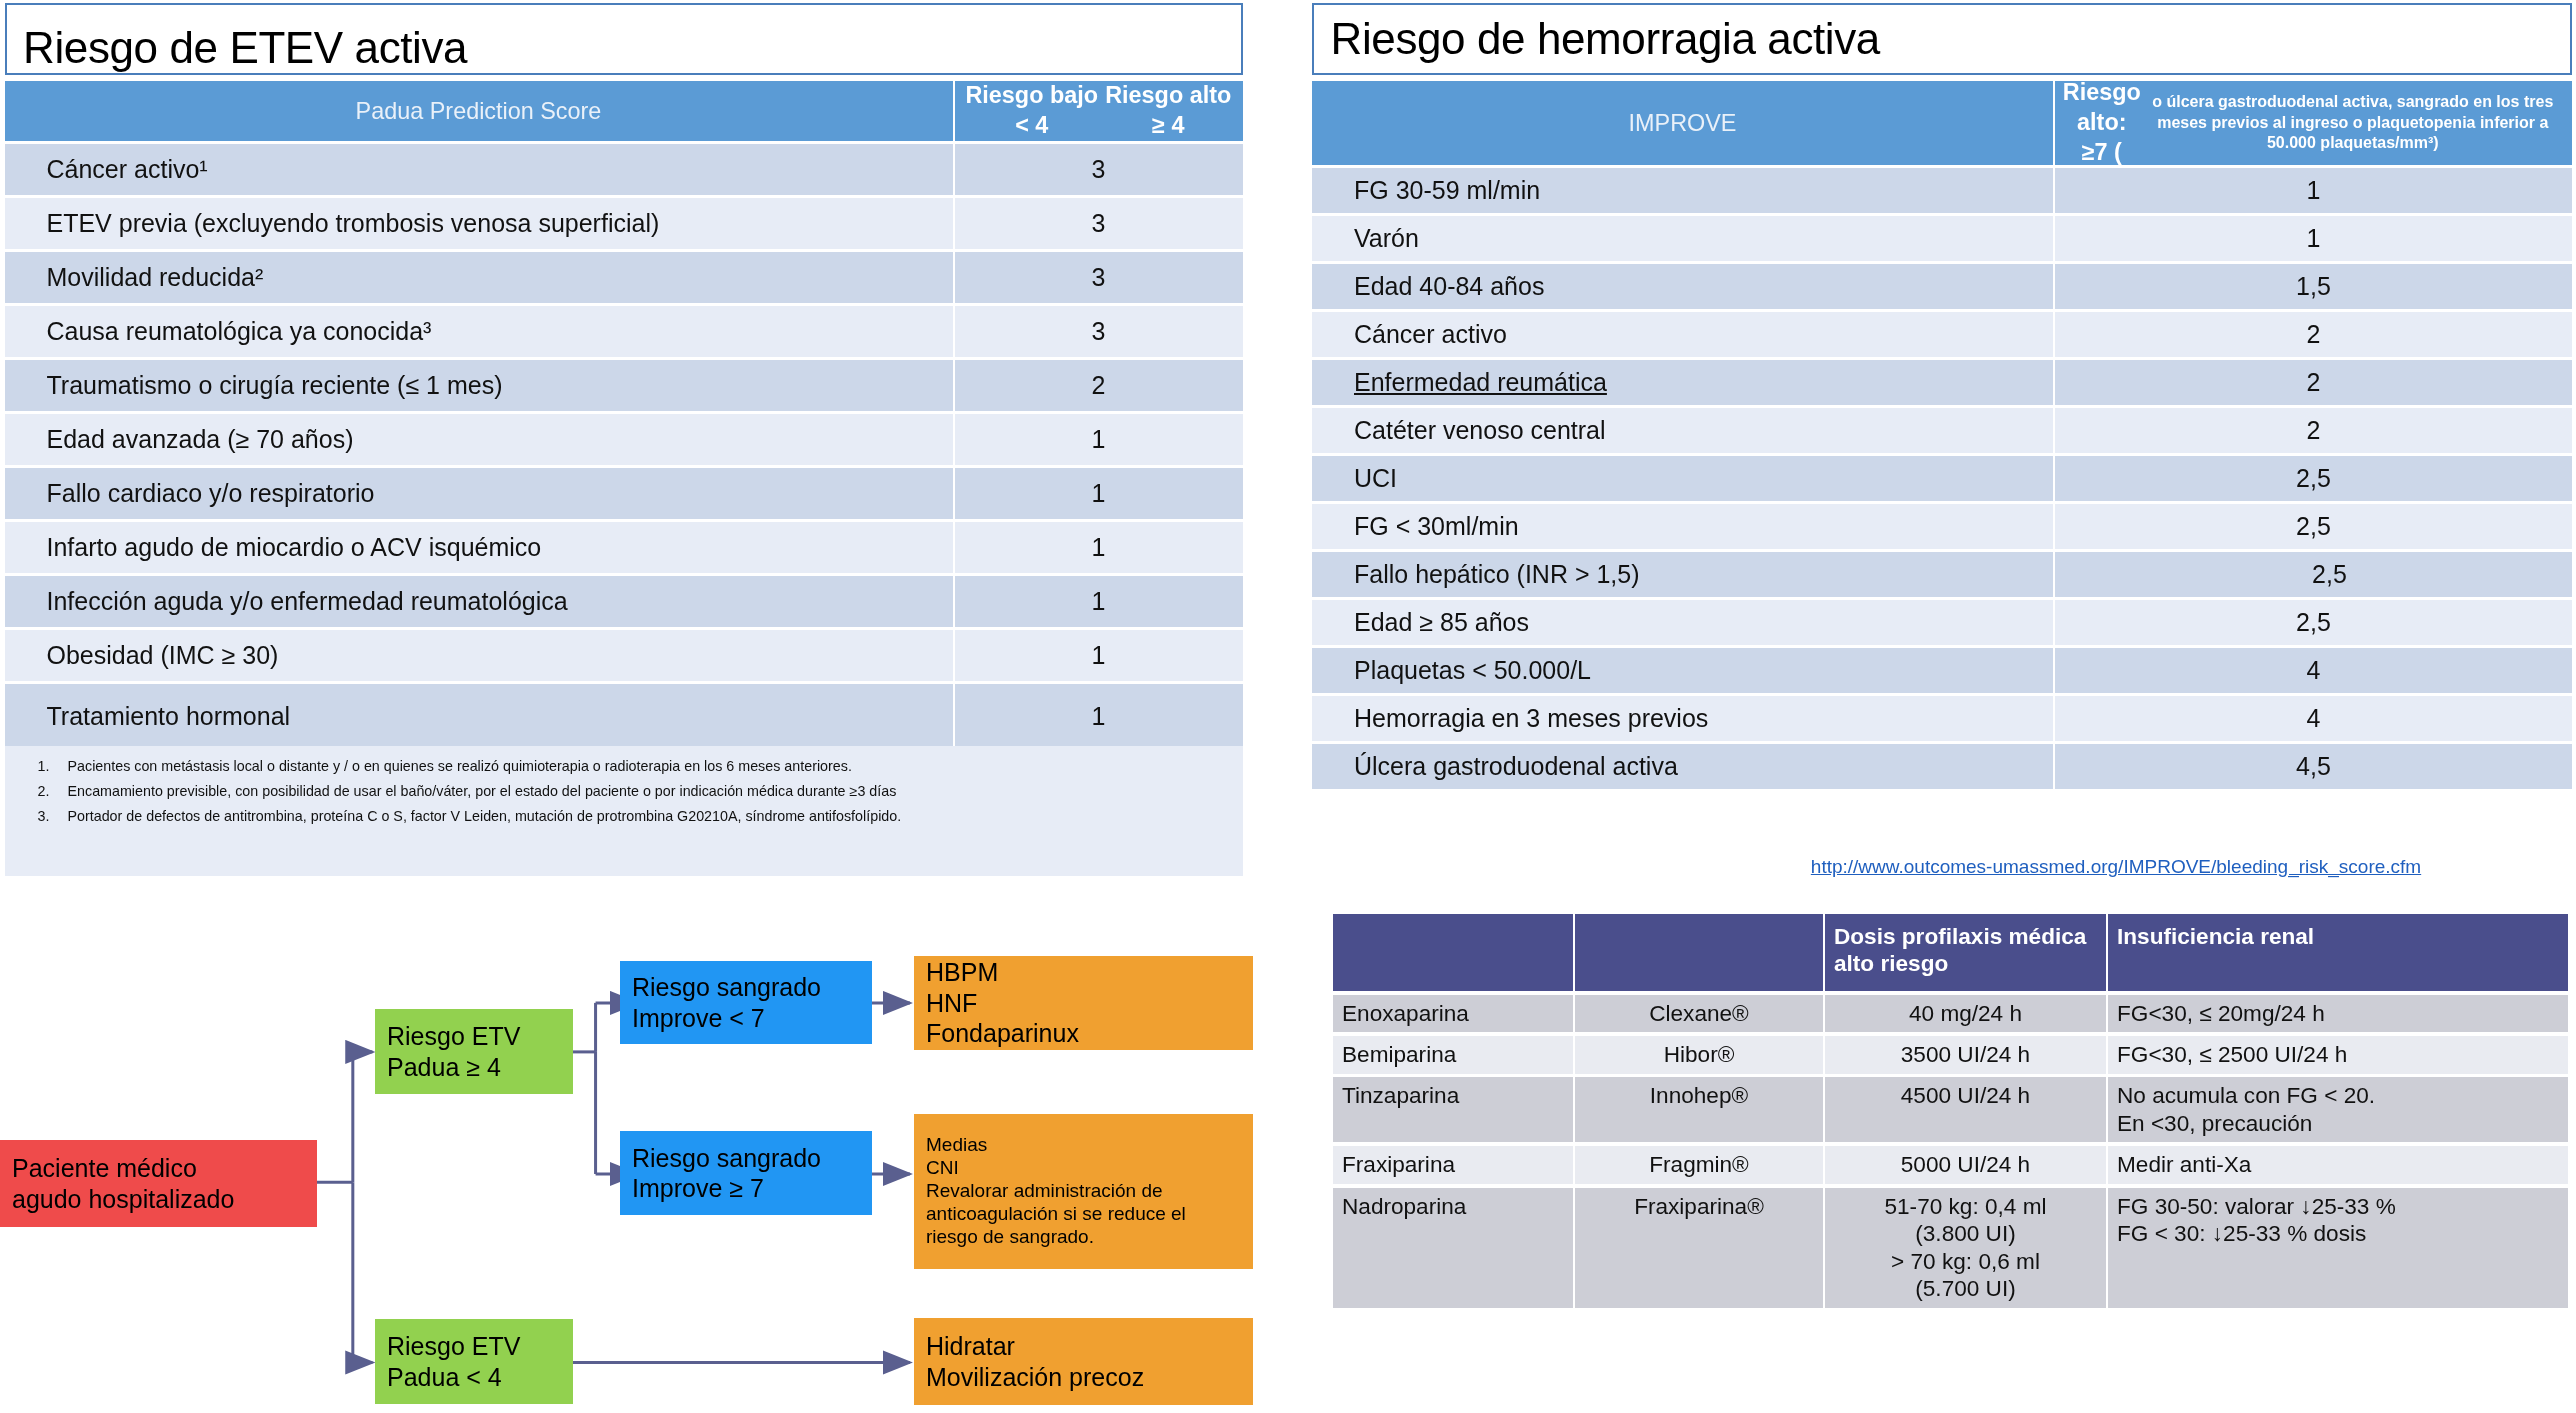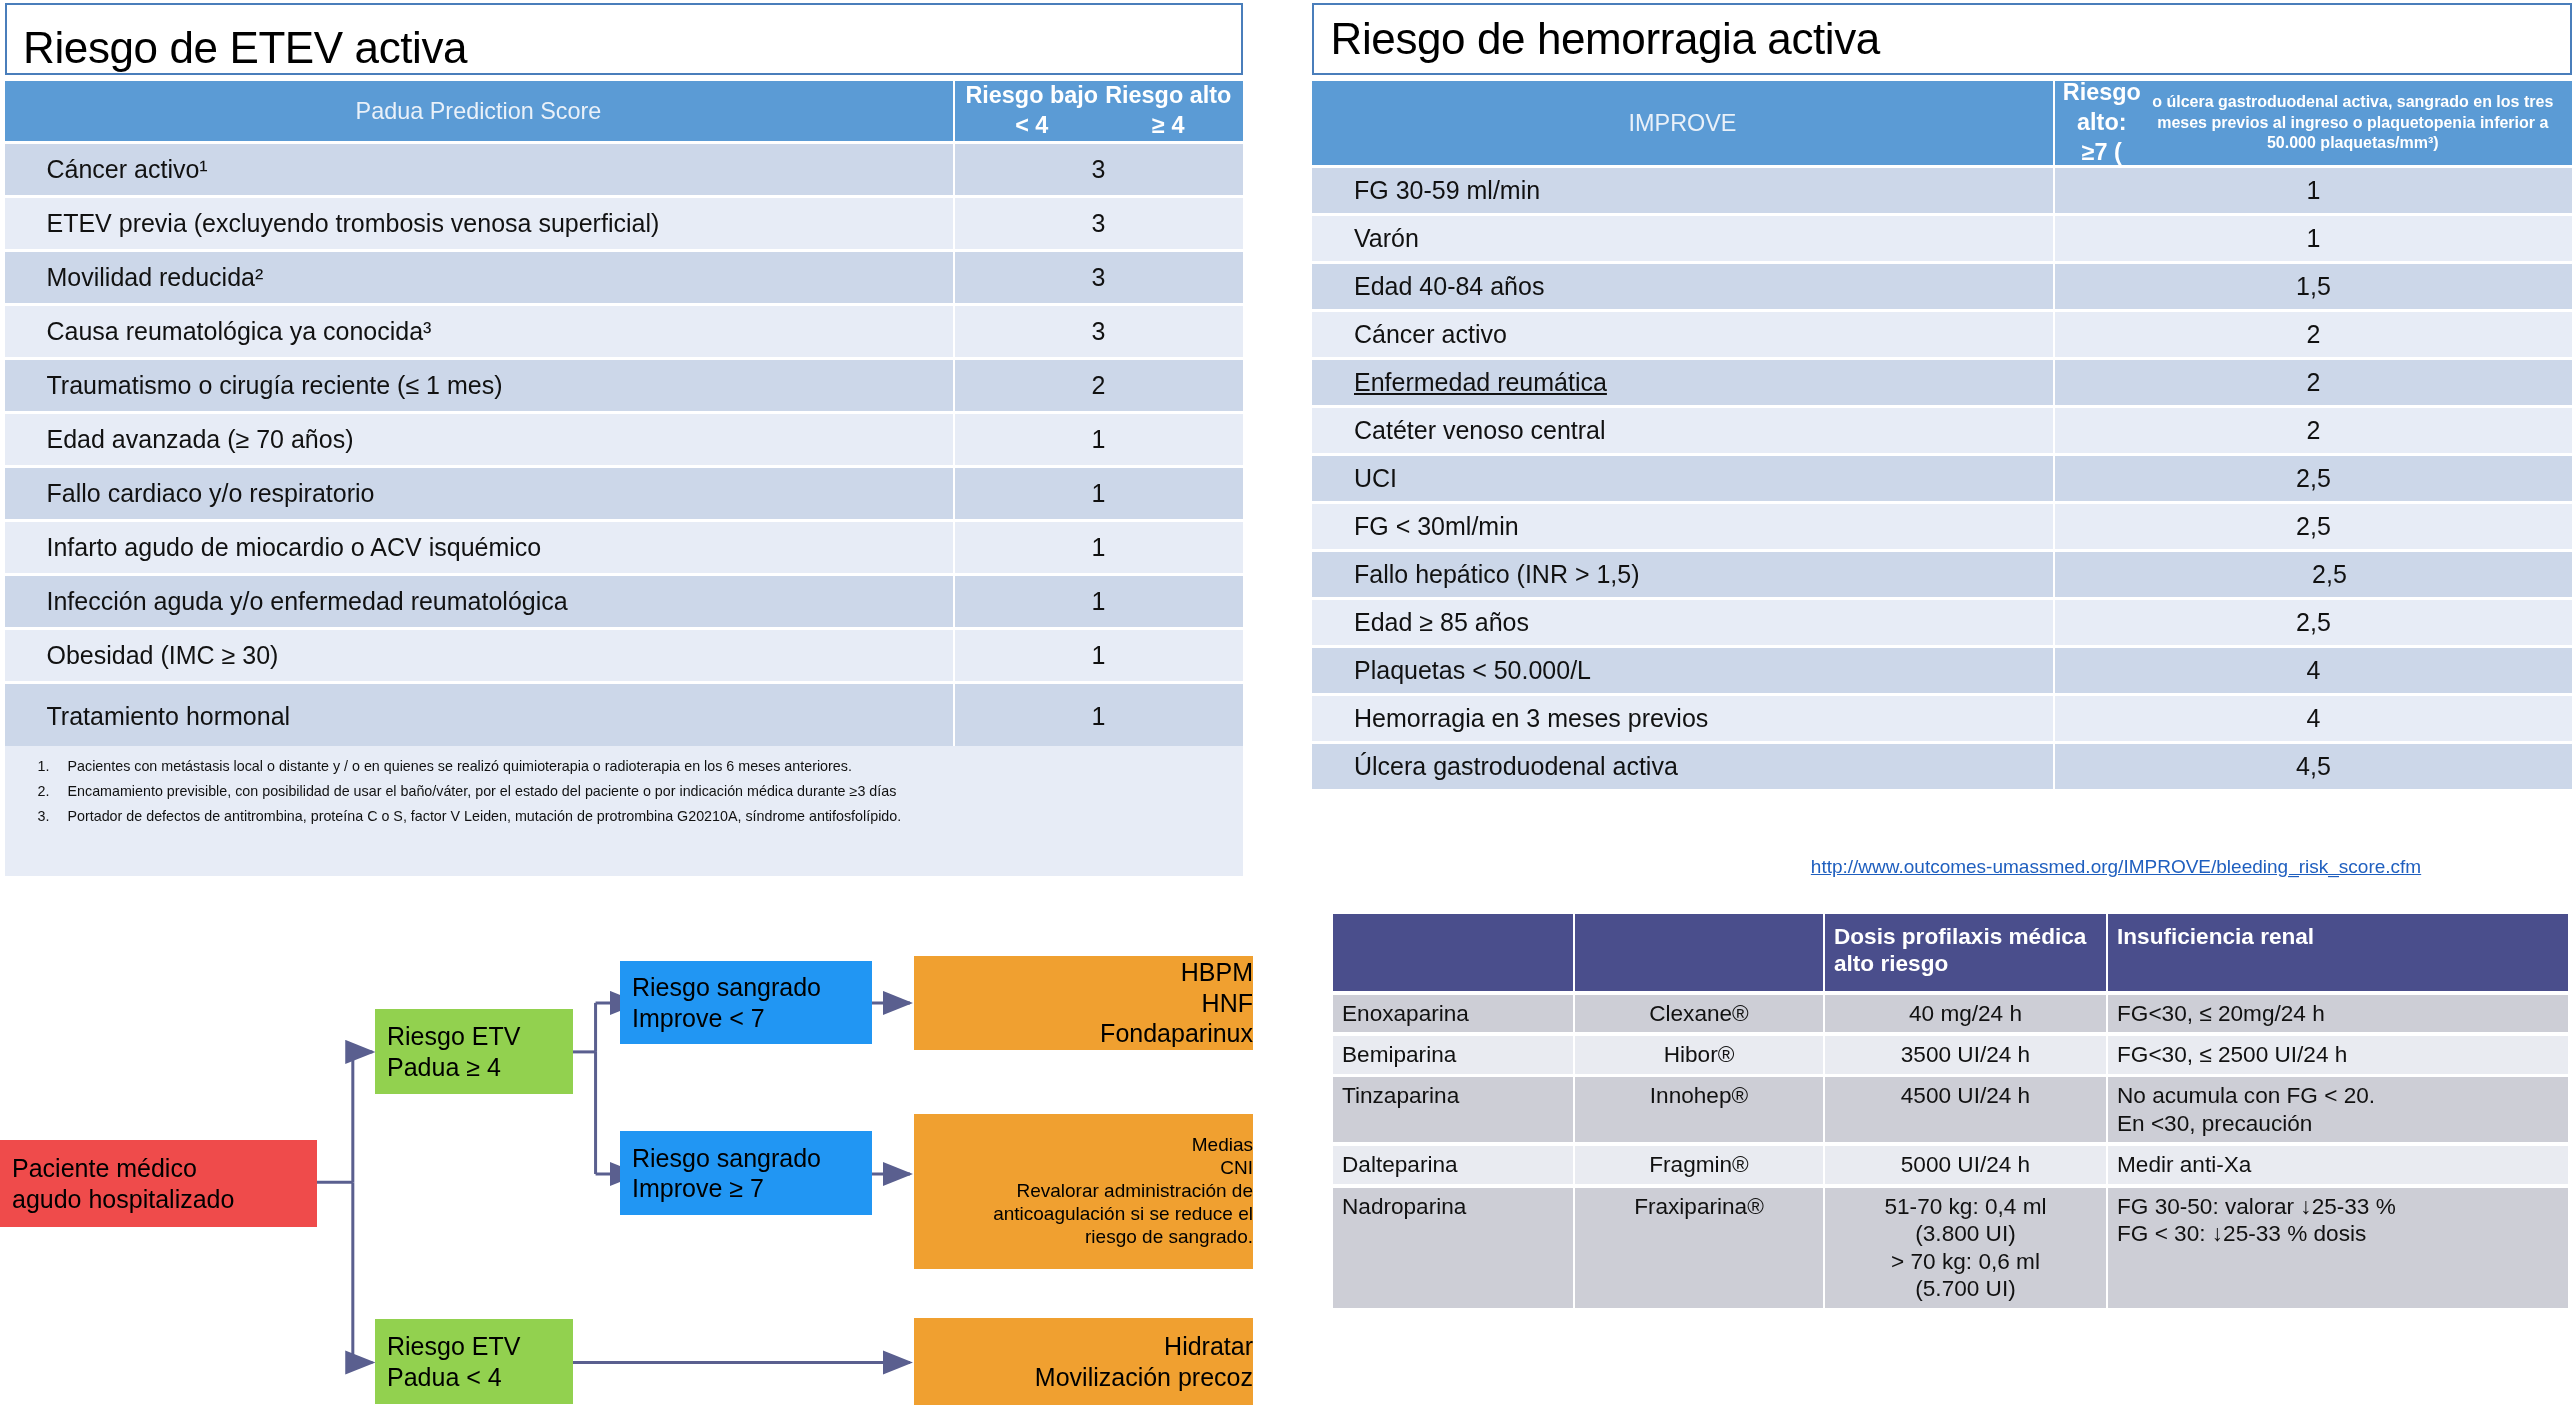--- a/index.html
+++ b/index.html
@@ -55,21 +55,21 @@
   .drug-table tr.d-a td{background:#cdced6;}
   .drug-table tr.d-b td{background:#e9ebf1;}
   .drug-table tr.spacer td{background:#ffffff;height:3.8px;padding:0;border:none;}
 
   
   .fc-box{position:absolute;box-sizing:border-box;display:flex;flex-direction:column;
       justify-content:center;color:#000;}
   .fc-red{background:#ef4b4b;}
   .fc-green{background:#92d14f;}
   .fc-blue{background:#2196f3;}
-  .fc-orange{background:#f0a030;align-items:flex-end;}
+  .fc-orange{background:#f0a030;}
   .fc-line{font-size:25px;line-height:1.22;padding-left:12px;}
   .fc-line.small{font-size:19px;line-height:1.21;}
   svg.fc-svg{position:absolute;left:0;top:0;pointer-events:none;}
 </style>
 </head>
 <body>
 
 <div id="page">
 
   <div class="panel-title" style="left:4.5px;top:3px;width:1238px;height:72px;align-items:flex-end;">
@@ -278,21 +278,21 @@
           <tr class="d-a">
             <td class="c-name">Tinzaparina</td>
             <td class="c-brand">Innohep®</td>
             <td class="c-dose">4500 UI/24 h</td>
             <td class="c-renal">No acumula con FG &lt; 20.<br>En &lt;30, precaución</td>
           </tr>
           <tr class="spacer">
             <td colspan="4"></td>
           </tr>
           <tr class="d-b">
-            <td class="c-name">Dalteparina</td>
+            <td class="c-name">Fraxiparina</td>
             <td class="c-brand">Fragmin®</td>
             <td class="c-dose">5000 UI/24 h</td>
             <td class="c-renal">Medir anti-Xa</td>
           </tr>
           <tr class="spacer">
             <td colspan="4"></td>
           </tr>
           <tr class="d-a">
             <td class="c-name">Nadroparina</td>
             <td class="c-brand">Fraxiparina®</td>

